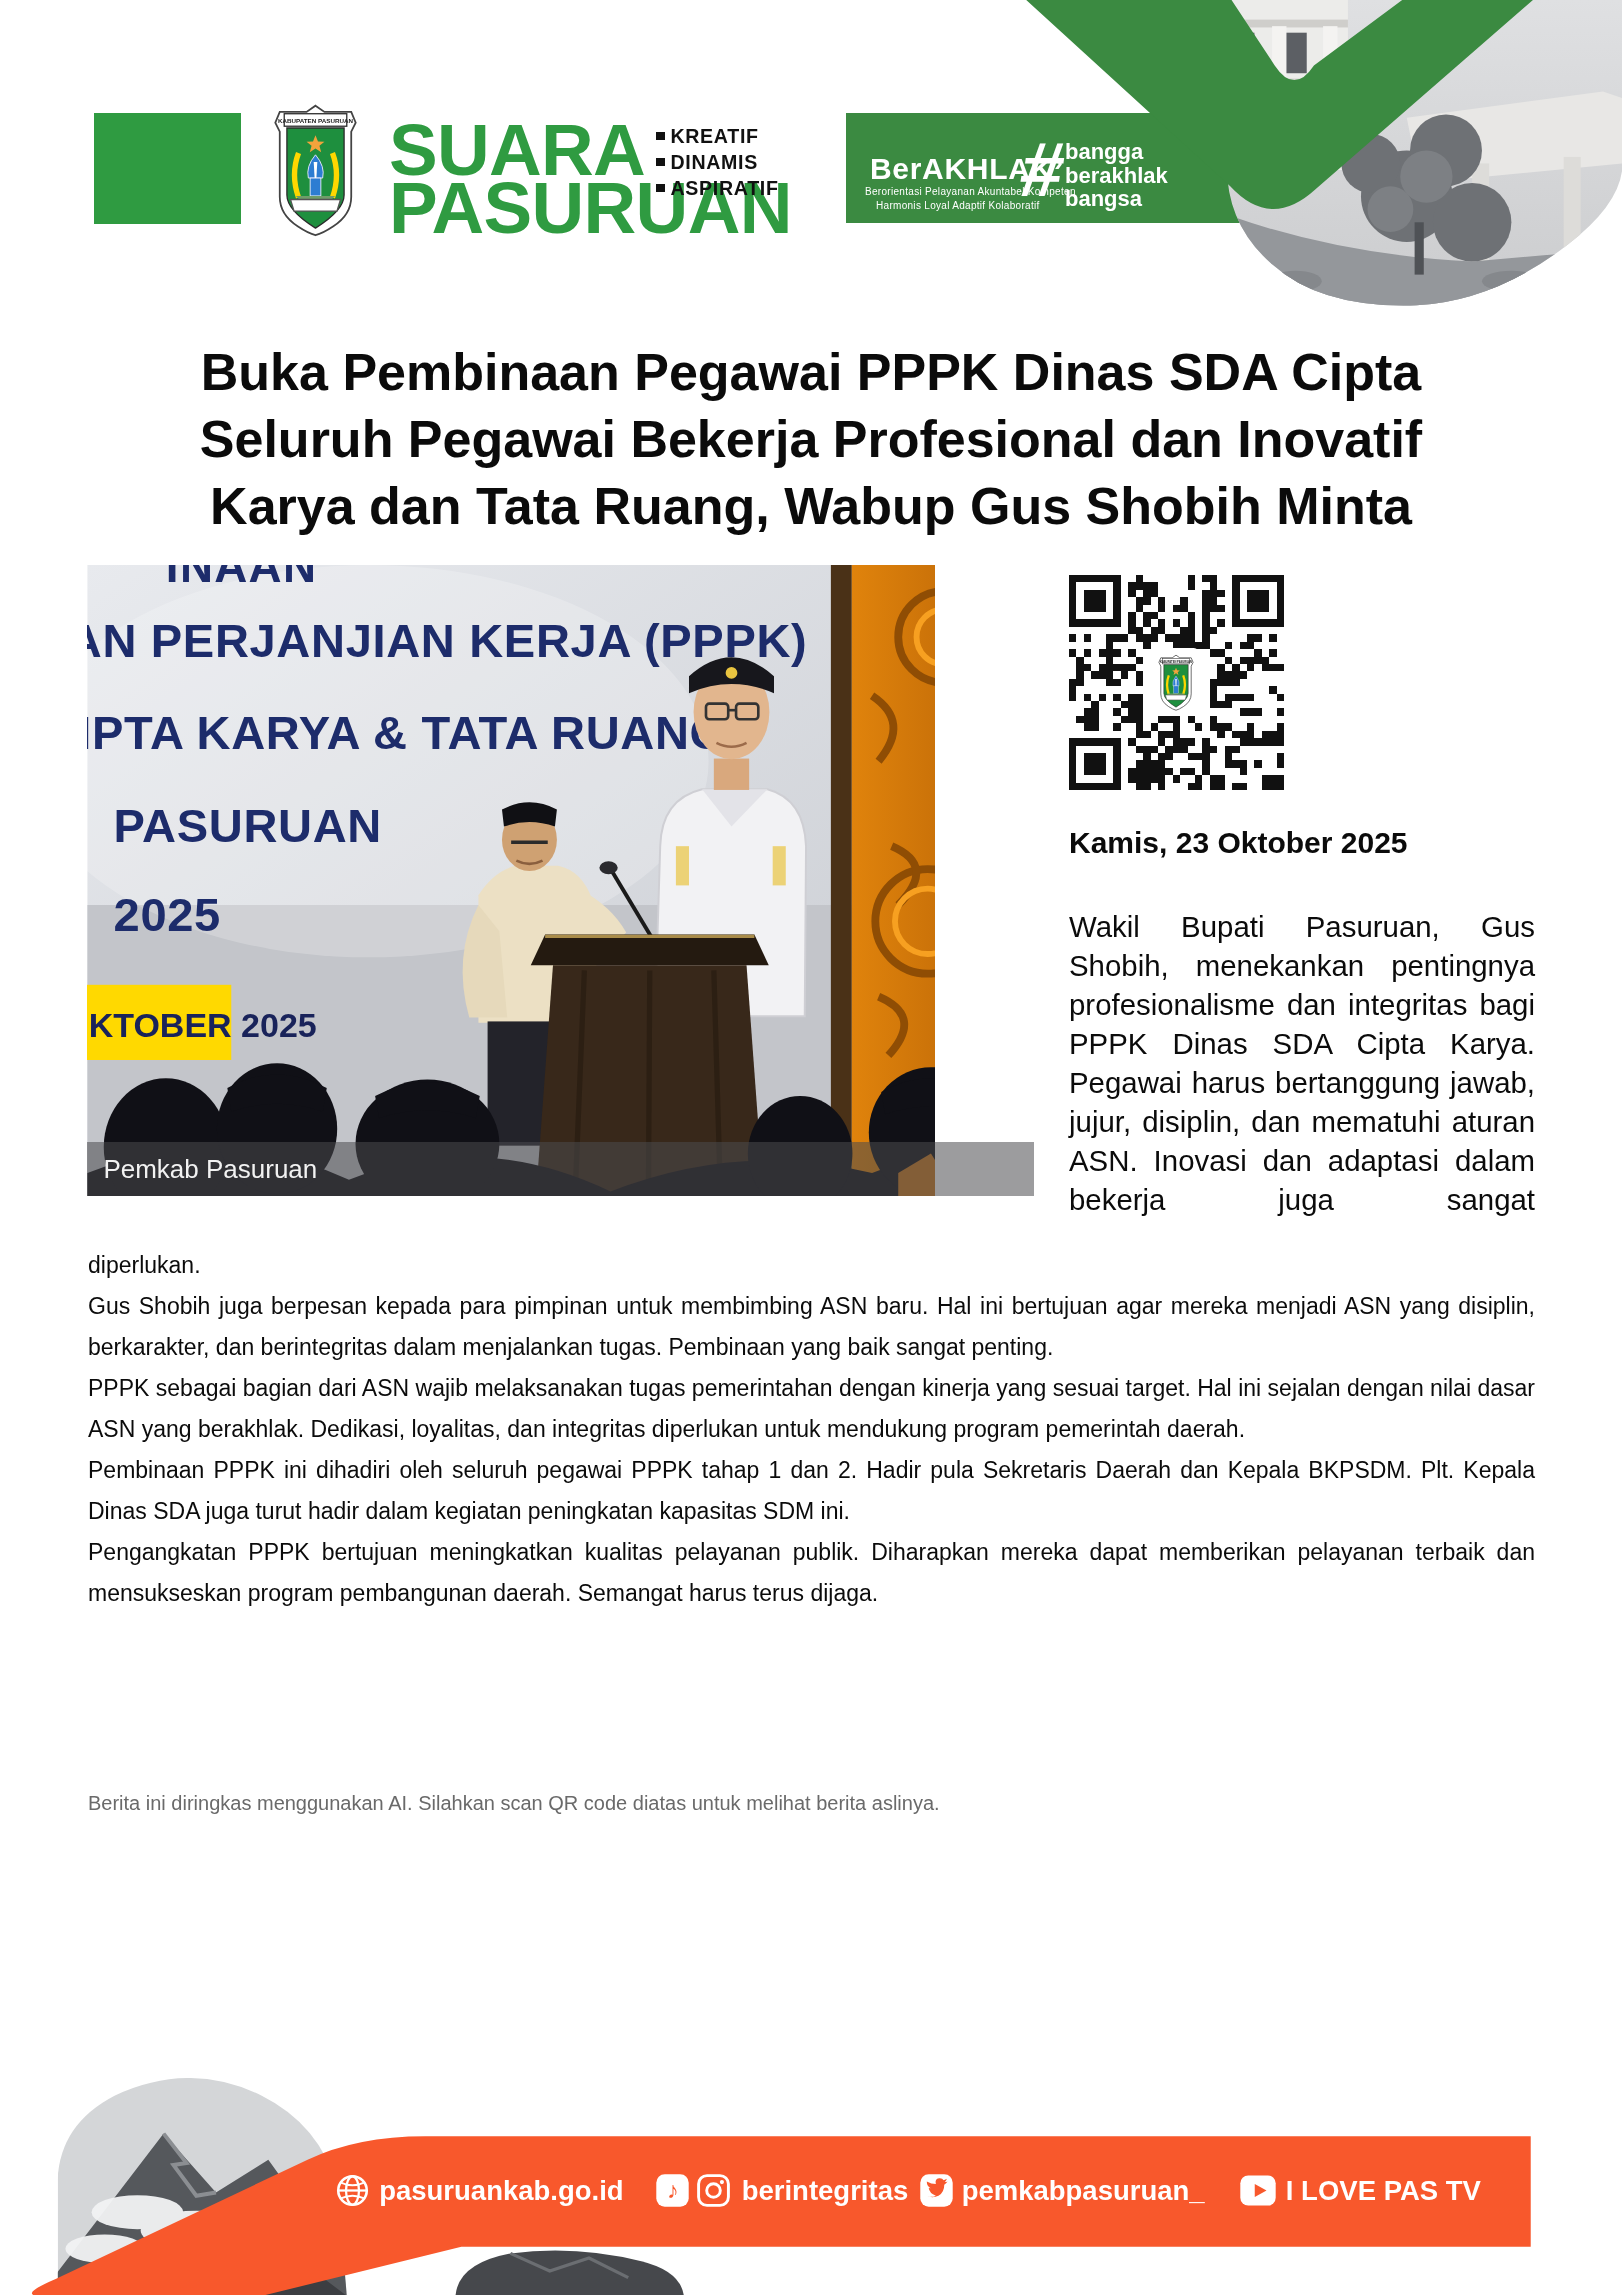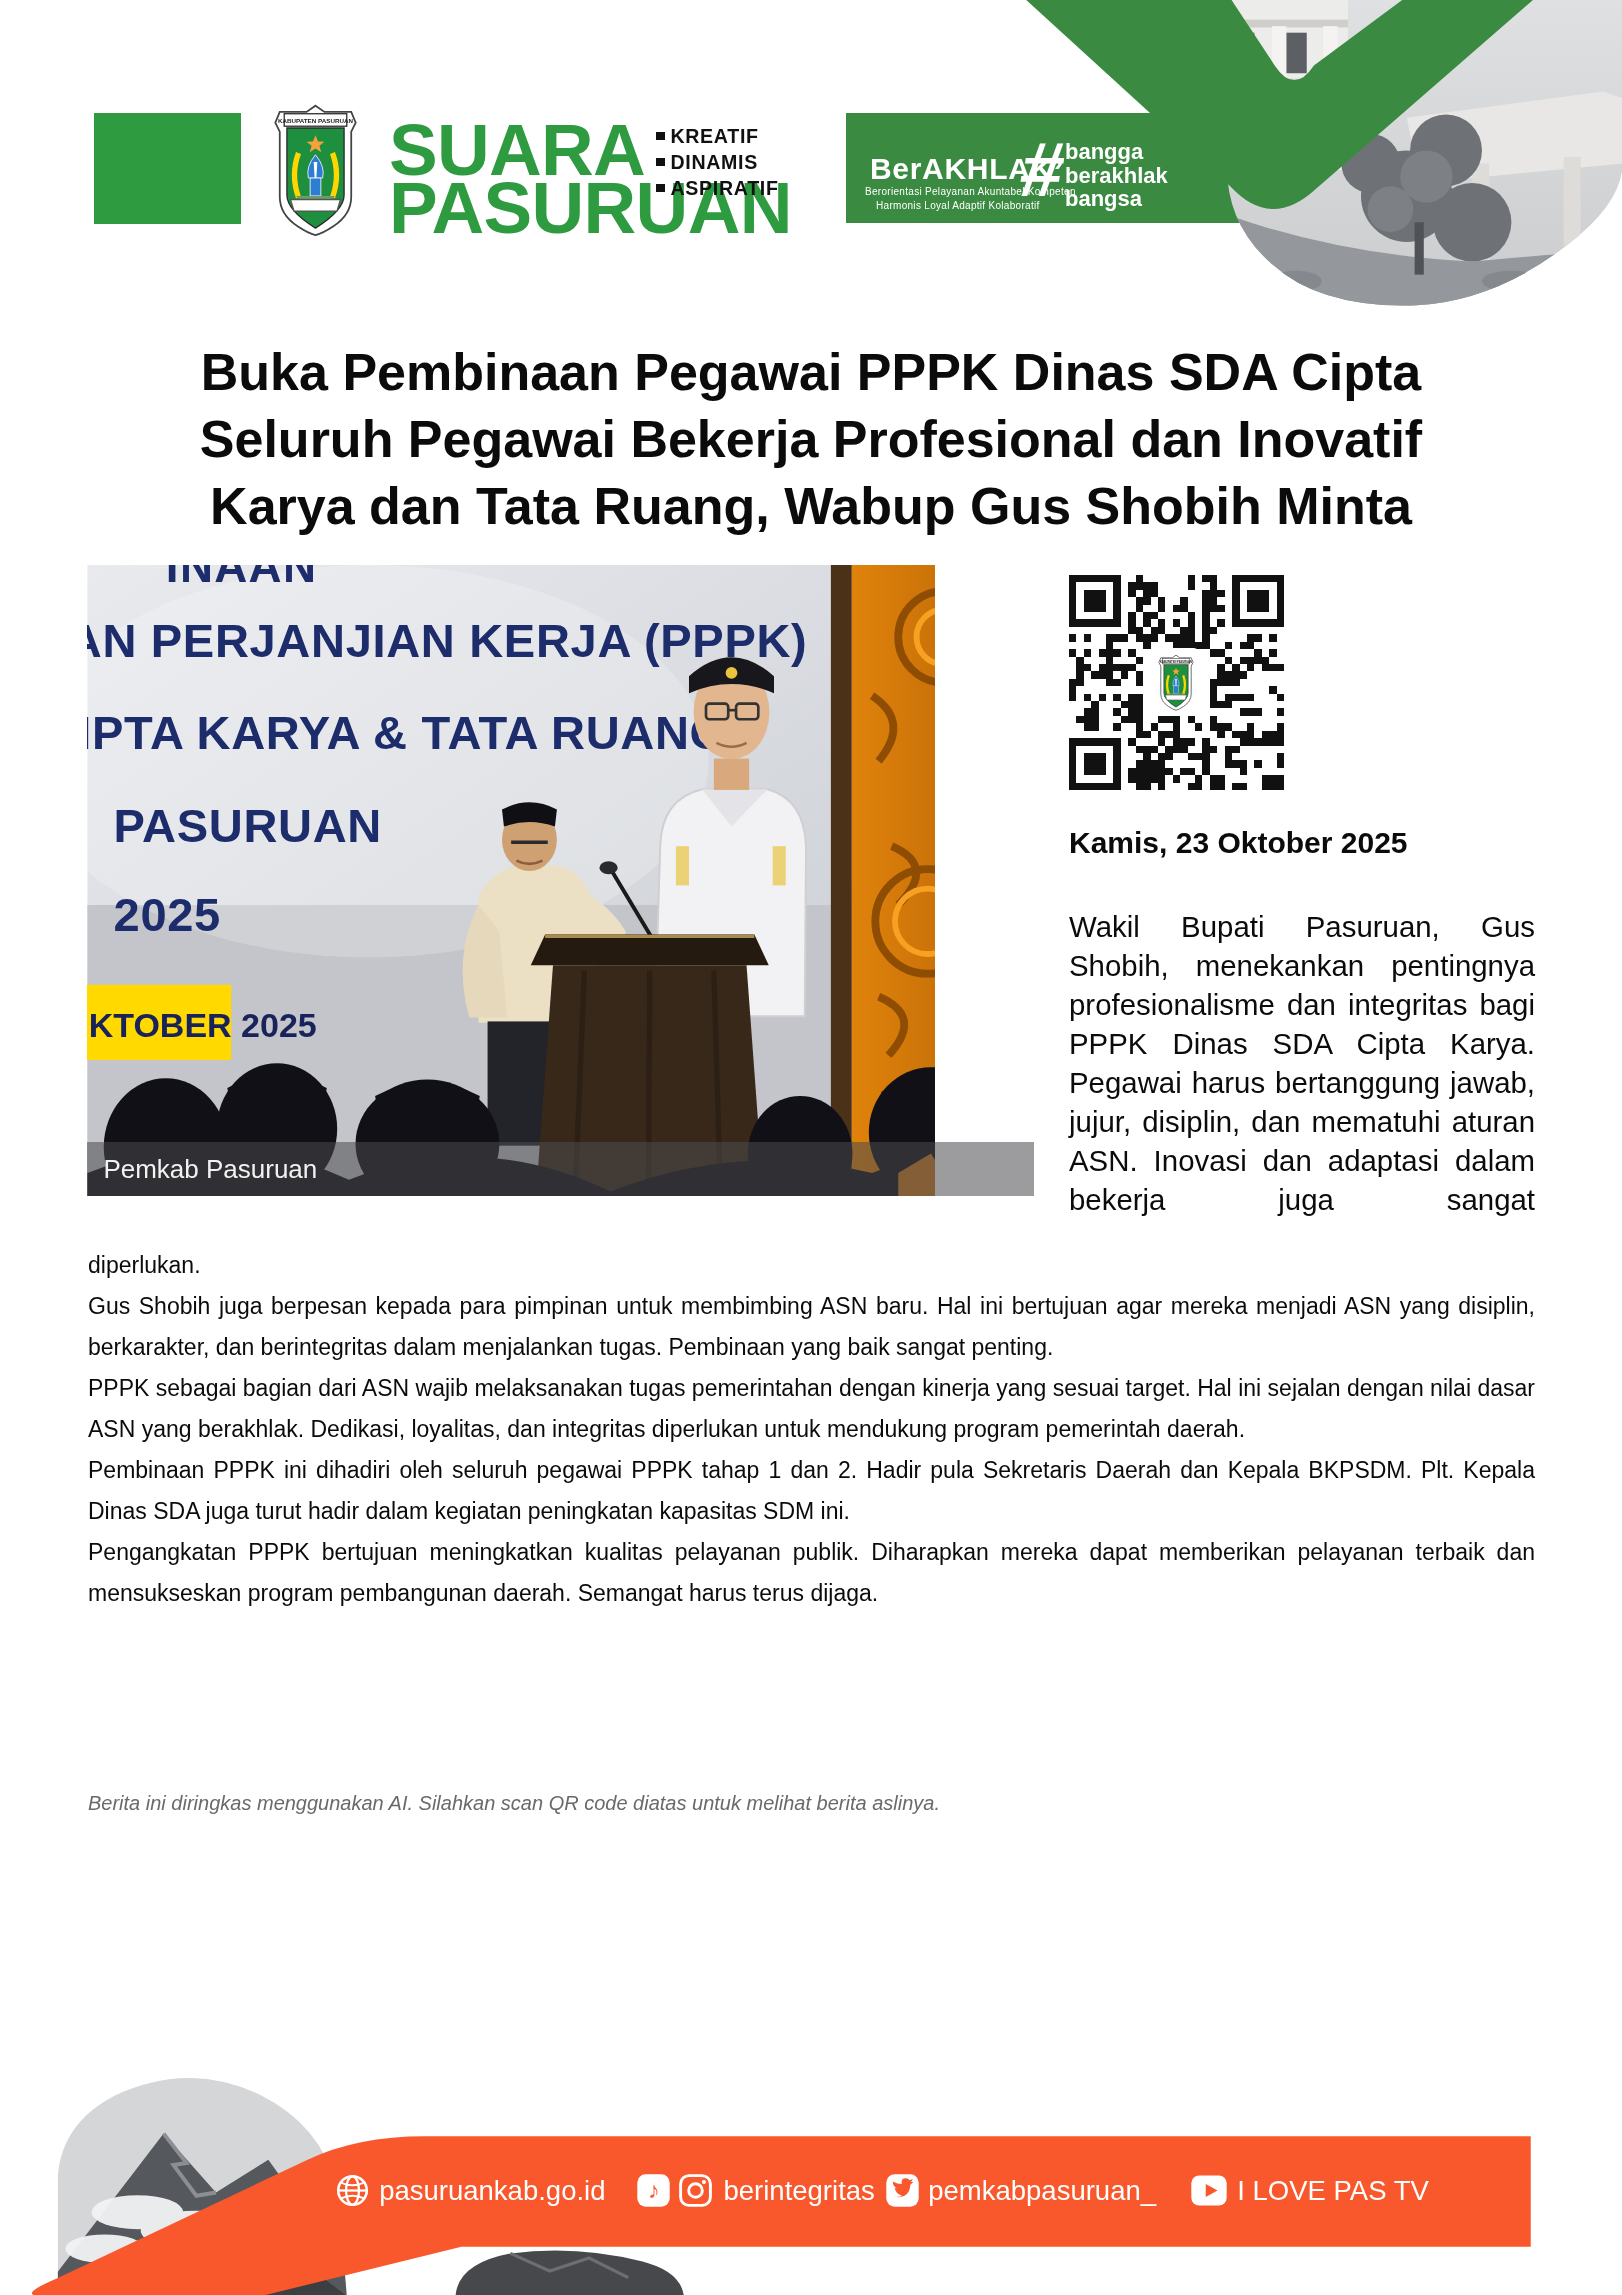--- a/index.html
+++ b/index.html
@@ -40,24 +40,24 @@
   
   .qr-box{left:1069px;top:575px;width:215px;height:215px;}
   .qr-crest{left:1153px;top:648px;width:46px;height:68px;background:#fff;border-radius:5.2px;
             display:flex;align-items:center;justify-content:center;}
   .date-line{left:1069px;top:826px;font-weight:bold;font-size:30px;color:var(--ink);}
   .lead-col{left:1069px;top:878px;width:466px;font-size:29.4px;line-height:39px;color:var(--ink);
             text-align:justify;text-align-last:justify;}
   
   .body-block{left:88px;top:1245px;width:1447px;font-size:23px;line-height:41px;color:var(--ink);}
   .body-block p{margin:0;text-align:justify;}
-  .ai-note{left:88px;top:1792px;font-size:20px;font-style:italic;color:var(--note_gray);}
+  .ai-note{left:88px;top:1792px;font-size:20px;color:var(--note_gray);}
   
   .social-row{left:335px;top:2170px;height:41px;display:flex;align-items:center;}
-  .social-label{color:#fff;font-weight:normal;font-size:27.5px;white-space:nowrap;}
+  .social-label{color:#fff;font-weight:bold;font-size:27.5px;white-space:nowrap;}
   .ic{flex:0 0 auto;}
   svg text{font-family:"Liberation Sans","DejaVu Sans",sans-serif;}
 </style>
 </head>
 <body>
 
 <svg width="0" height="0" style="position:absolute" aria-hidden="true">
   <symbol id="crest-sym" viewBox="0 0 100 150">
     <path d="M50,3 L60,10 L90,10 L95,22 L90,32 L90,105 Q90,125 70,138 Q58,146 50,148 Q42,146 30,138 Q10,125 10,105 L10,32 L5,22 L10,10 L40,10 Z" fill="#ffffff" stroke="#444" stroke-width="2"></path>
     <rect x="15" y="12" width="70" height="14" fill="#fff" stroke="#333" stroke-width="1.5"></rect>

